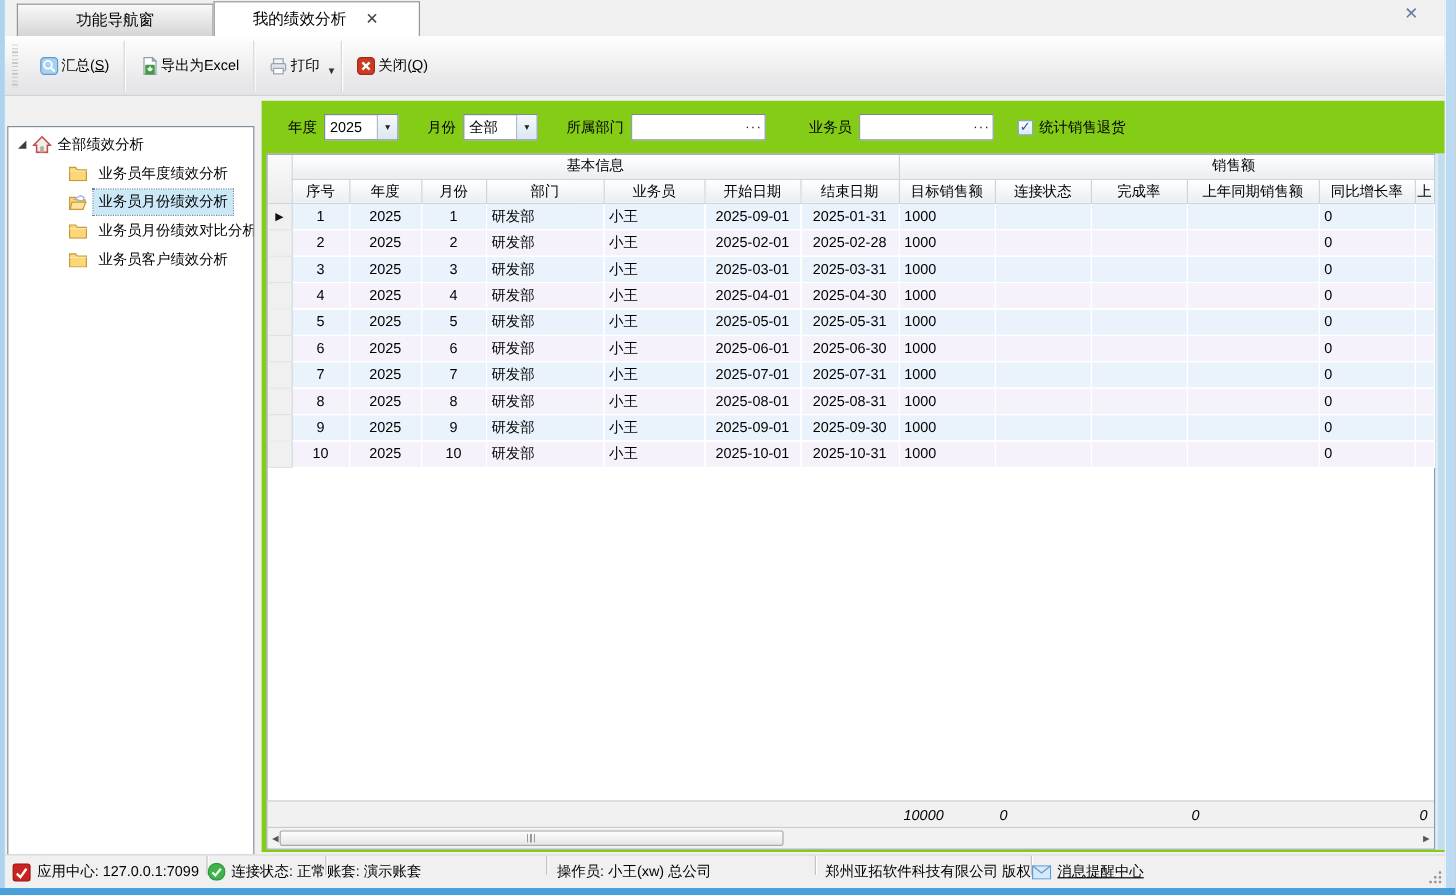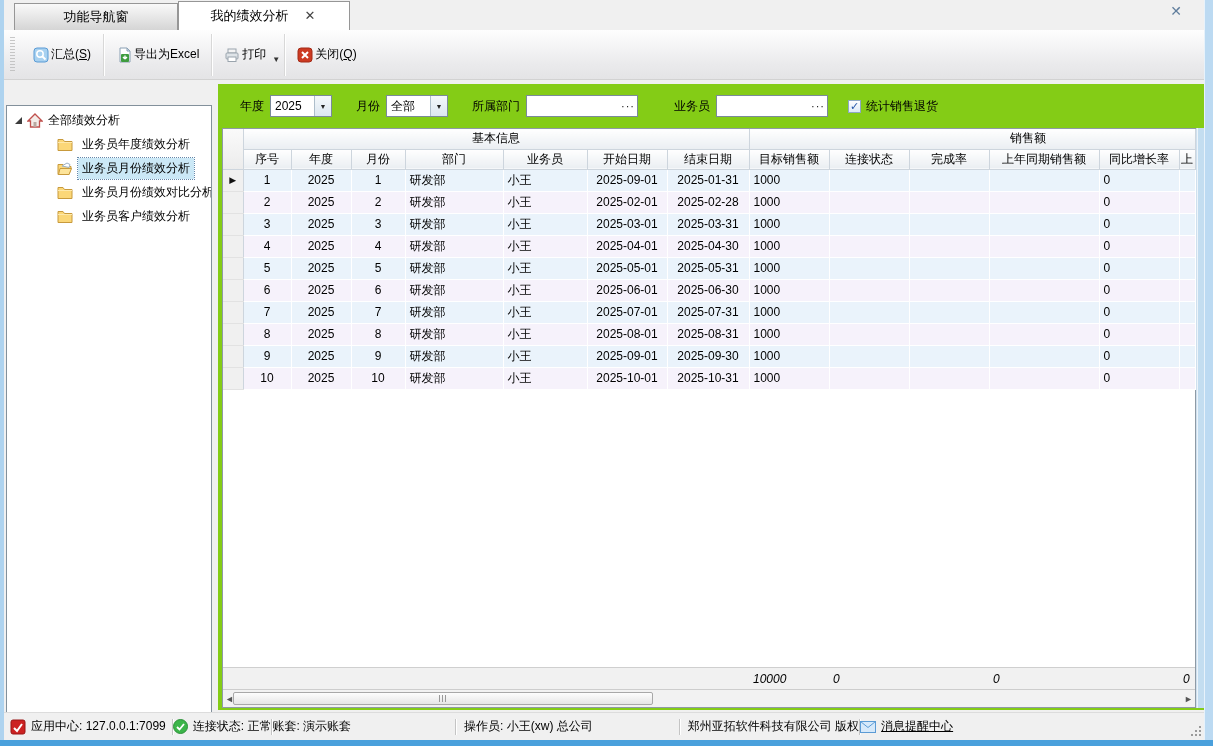--- a/index.html
+++ b/index.html
@@ -92,21 +92,21 @@
     background:linear-gradient(#fdfdfd,#e6e6e6); border:1px solid #a8a8a8; border-radius:2px; }
   .hs-grip { position:absolute; left:50%; top:2px; width:7px; height:7px; margin-left:-4px;
     background-image:repeating-linear-gradient(90deg,#999 0 1px, transparent 1px 3px); }
 
   .vscroll { position:absolute; right:0; top:44px; width:8px; height:580px;
     background:#edf4fa; border-left:1px solid #cfe0ee; }
   .vs-thumb { position:absolute; left:1px; top:0; width:6px; height:100%; background:#c3ddf0; }
 
   
   .statusbar { position:absolute; left:4px; bottom:6px; width:1200px; height:28px; background:#f0f0f0;
-    border-top:1px solid #dcdcdc; display:flex; align-items:center; font-size:12px; color:#000;
+    border-top:1px solid #dcdcdc; display:flex; font-size:12px; color:#000;
     padding:0 6px; white-space:nowrap; }
   .ssep { width:1px; height:16px; background:#c4c4c4; box-shadow:1px 0 0 #fff; }
   .sitem { display:flex; align-items:center; gap:5px; }
   .s-link { text-decoration:underline; }
   .resize-grip { position:absolute; right:2px; bottom:3px; width:11px; height:11px;
     background-image:
       radial-gradient(circle at 9px 9px,#9a9a9a 1px,transparent 1.4px),
       radial-gradient(circle at 9px 5px,#9a9a9a 1px,transparent 1.4px),
       radial-gradient(circle at 5px 9px,#9a9a9a 1px,transparent 1.4px),
       radial-gradient(circle at 9px 1px,#9a9a9a 1px,transparent 1.4px),

